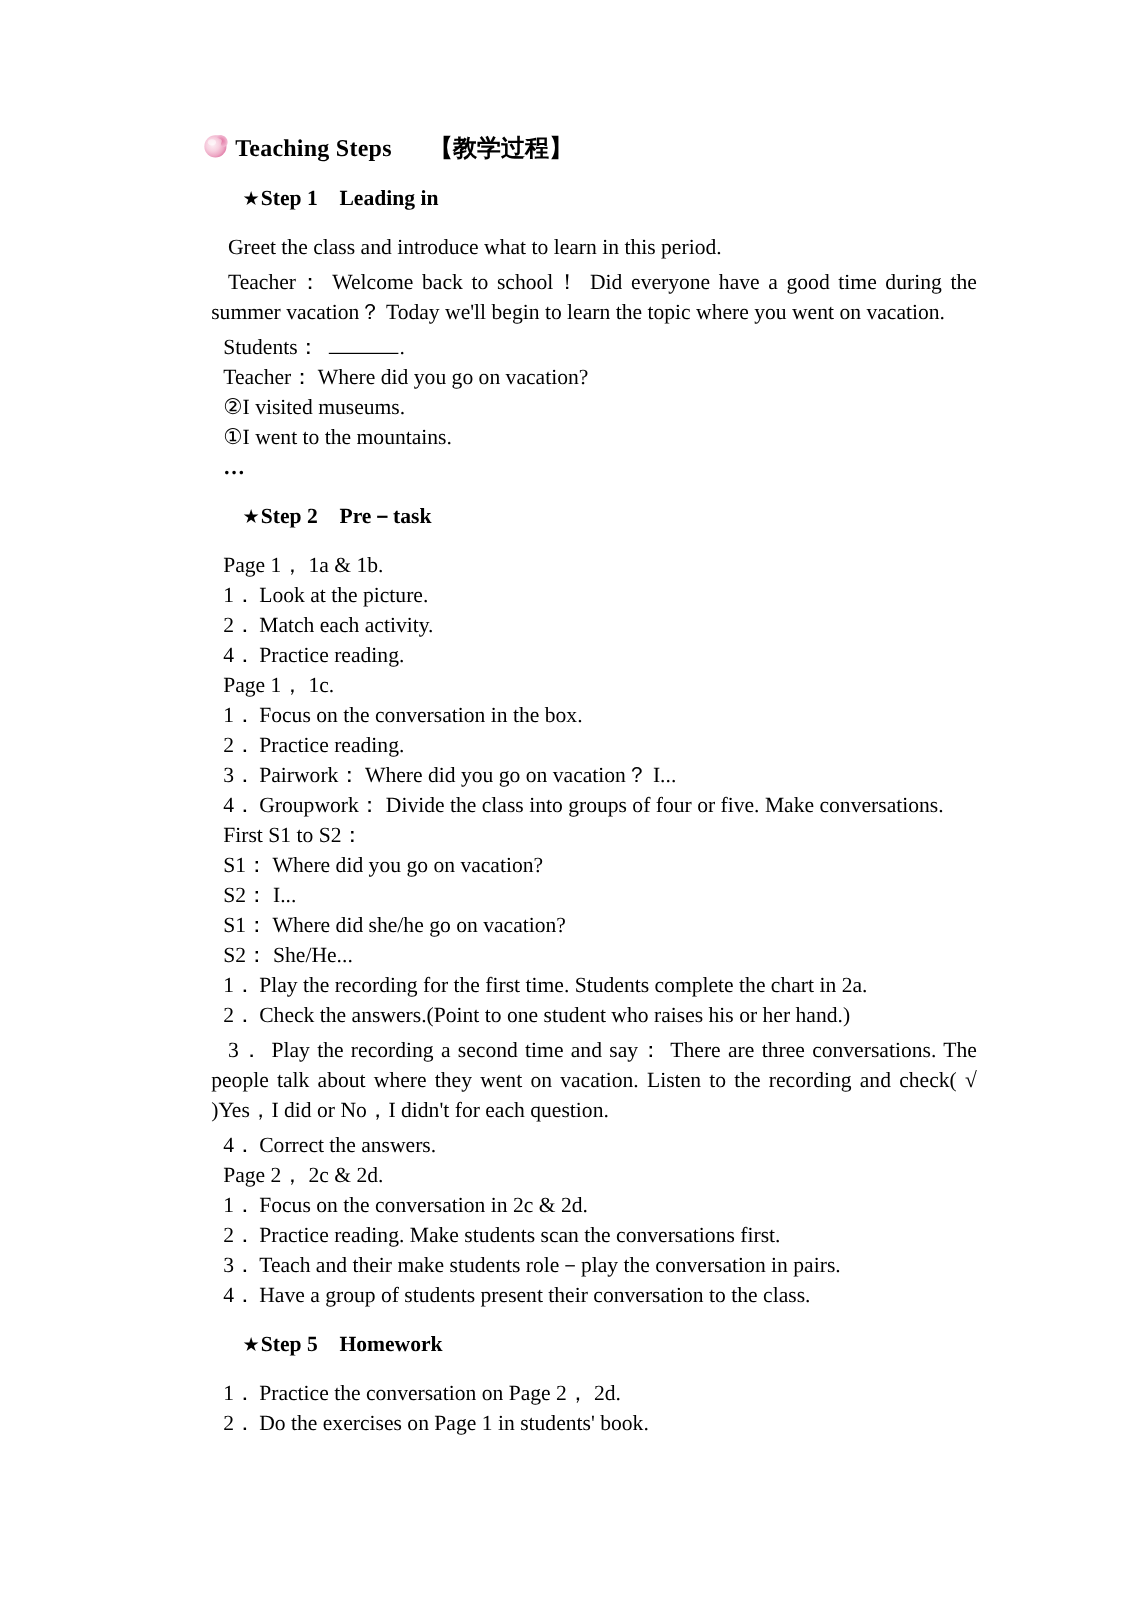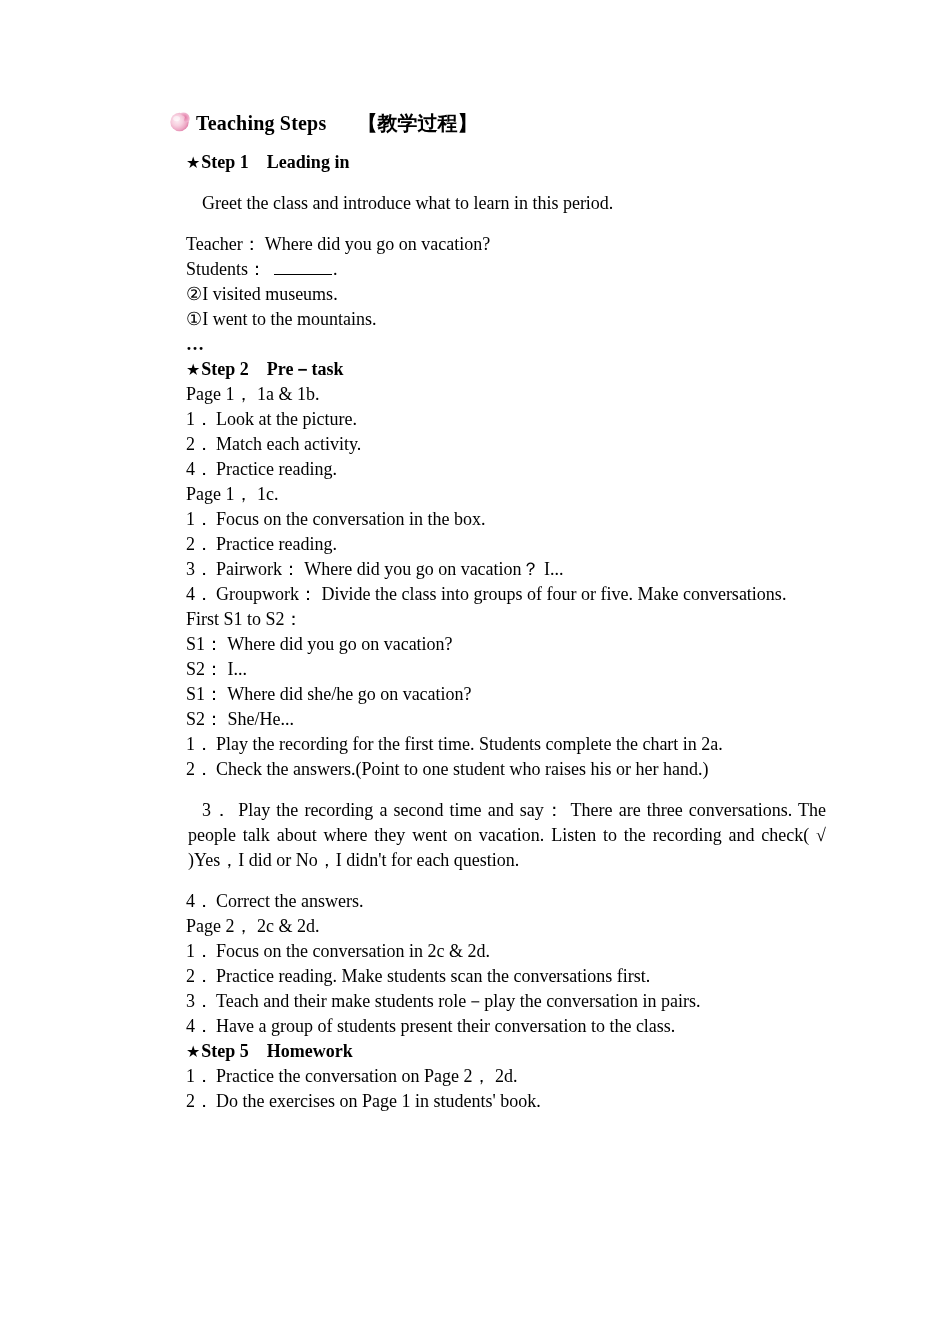--- a/index.html
+++ b/index.html
@@ -60,21 +60,21 @@
     font-weight: bold;
     margin-left: 26px;
     font-family: "DejaVu Sans", "Liberation Sans", sans-serif;
   }
 
   
   .step-head {
     font-size: 18px;
     font-weight: bold;
     line-height: 25px;
-    margin: 0;
+    margin: 16px;
     padding-left: 14px;
     white-space: nowrap;
   }
   .step-head .star {
     font-family: "DejaVu Sans", sans-serif;
     font-size: 16px;
     margin-right: 1px;
   }
   .step-head .gap {
     display: inline-block;
@@ -89,21 +89,21 @@
     white-space: nowrap;
   }
   .line.indent {
     padding-left: 14px;
   }
 
   
   .para {
     font-size: 18px;
     line-height: 25px;
-    margin: 16px;
+    margin: 4px;
     text-align: justify;
     text-justify: inter-word;
     text-indent: 14px;
     width: 638px;
   }
 
   .blank-line {
     display: inline-block;
     width: 58px;
     border-bottom: 1.4px solid #000;
@@ -152,22 +152,23 @@
           <ellipse cx="7.6" cy="9.6" rx="3.4" ry="2.6" fill="#ffffff" opacity="0.55"></ellipse>
         </svg>
       </span>
       <span class="section-head-title">Teaching Steps</span>
       <span class="section-head-cn">【教学过程】</span>
     </div>
 
     <div id="steps-container">
         <div class="step-head"><span class="star">★</span><span>Step 1</span><span class="gap"></span><span>Leading in</span></div>
         <p class="para">Greet the class and introduce what to learn in this period.</p>
+        <p class="para">Teacher：  Welcome back to school！  Did everyone have a good time during the summer vacation？  Today we'll begin to learn the topic where you went on vacation.</p>
+        <p class="line indent"><span>Students：</span><span class="blank-line"></span><span>.</span></p>
         <p class="line indent">Teacher：  Where did you go on vacation?</p>
-        <p class="line indent"><span>Students：</span><span class="blank-line"></span><span>.</span></p>
         <p class="line indent">②I visited museums.</p>
         <p class="line indent">①I went to the mountains.</p>
         <p class="ellipsis-line">…</p>
         <div class="step-head"><span class="star">★</span><span>Step 2</span><span class="gap"></span><span>Pre－task</span></div>
         <p class="line indent">Page 1，  1a &amp; 1b.</p>
         <p class="line indent"><span class="num">1．</span><span>Look at the picture.</span></p>
         <p class="line indent"><span class="num">2．</span><span>Match each activity.</span></p>
         <p class="line indent"><span class="num">4．</span><span>Practice reading.</span></p>
         <p class="line indent">Page 1，  1c.</p>
         <p class="line indent"><span class="num">1．</span><span>Focus on the conversation in the box.</span></p>

